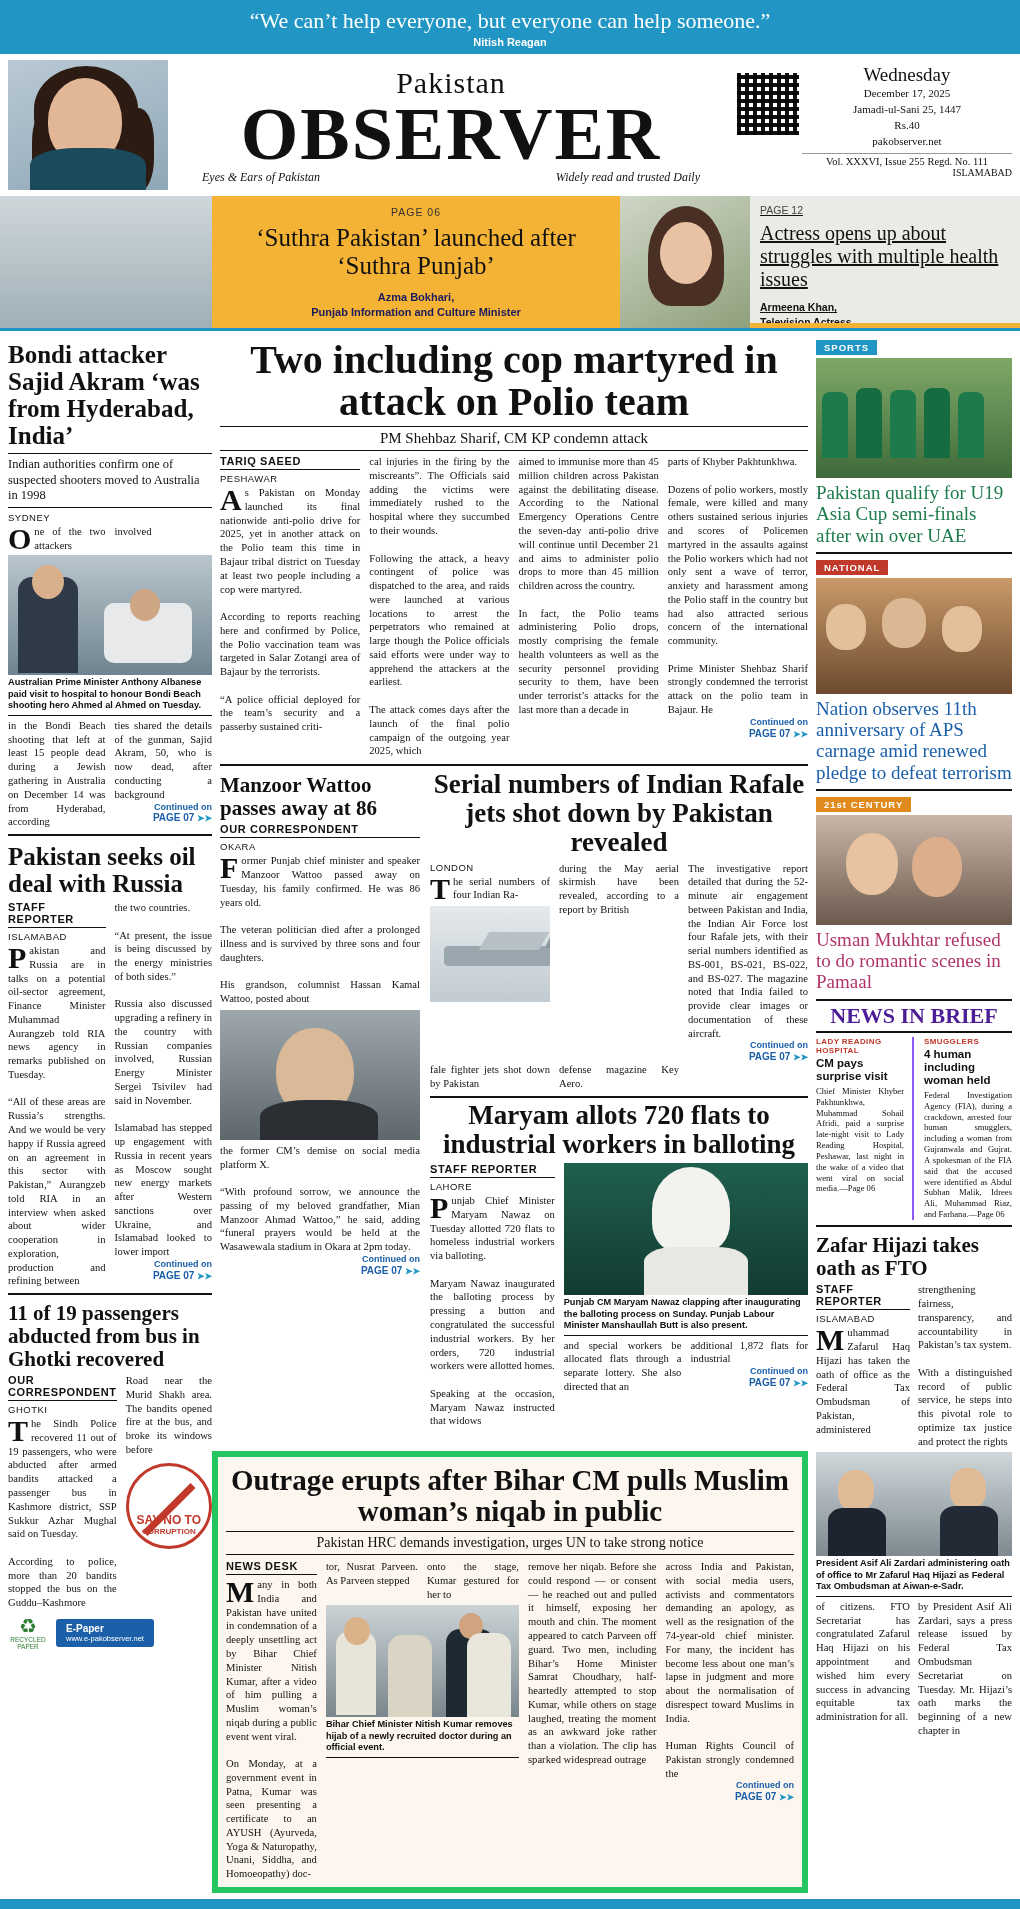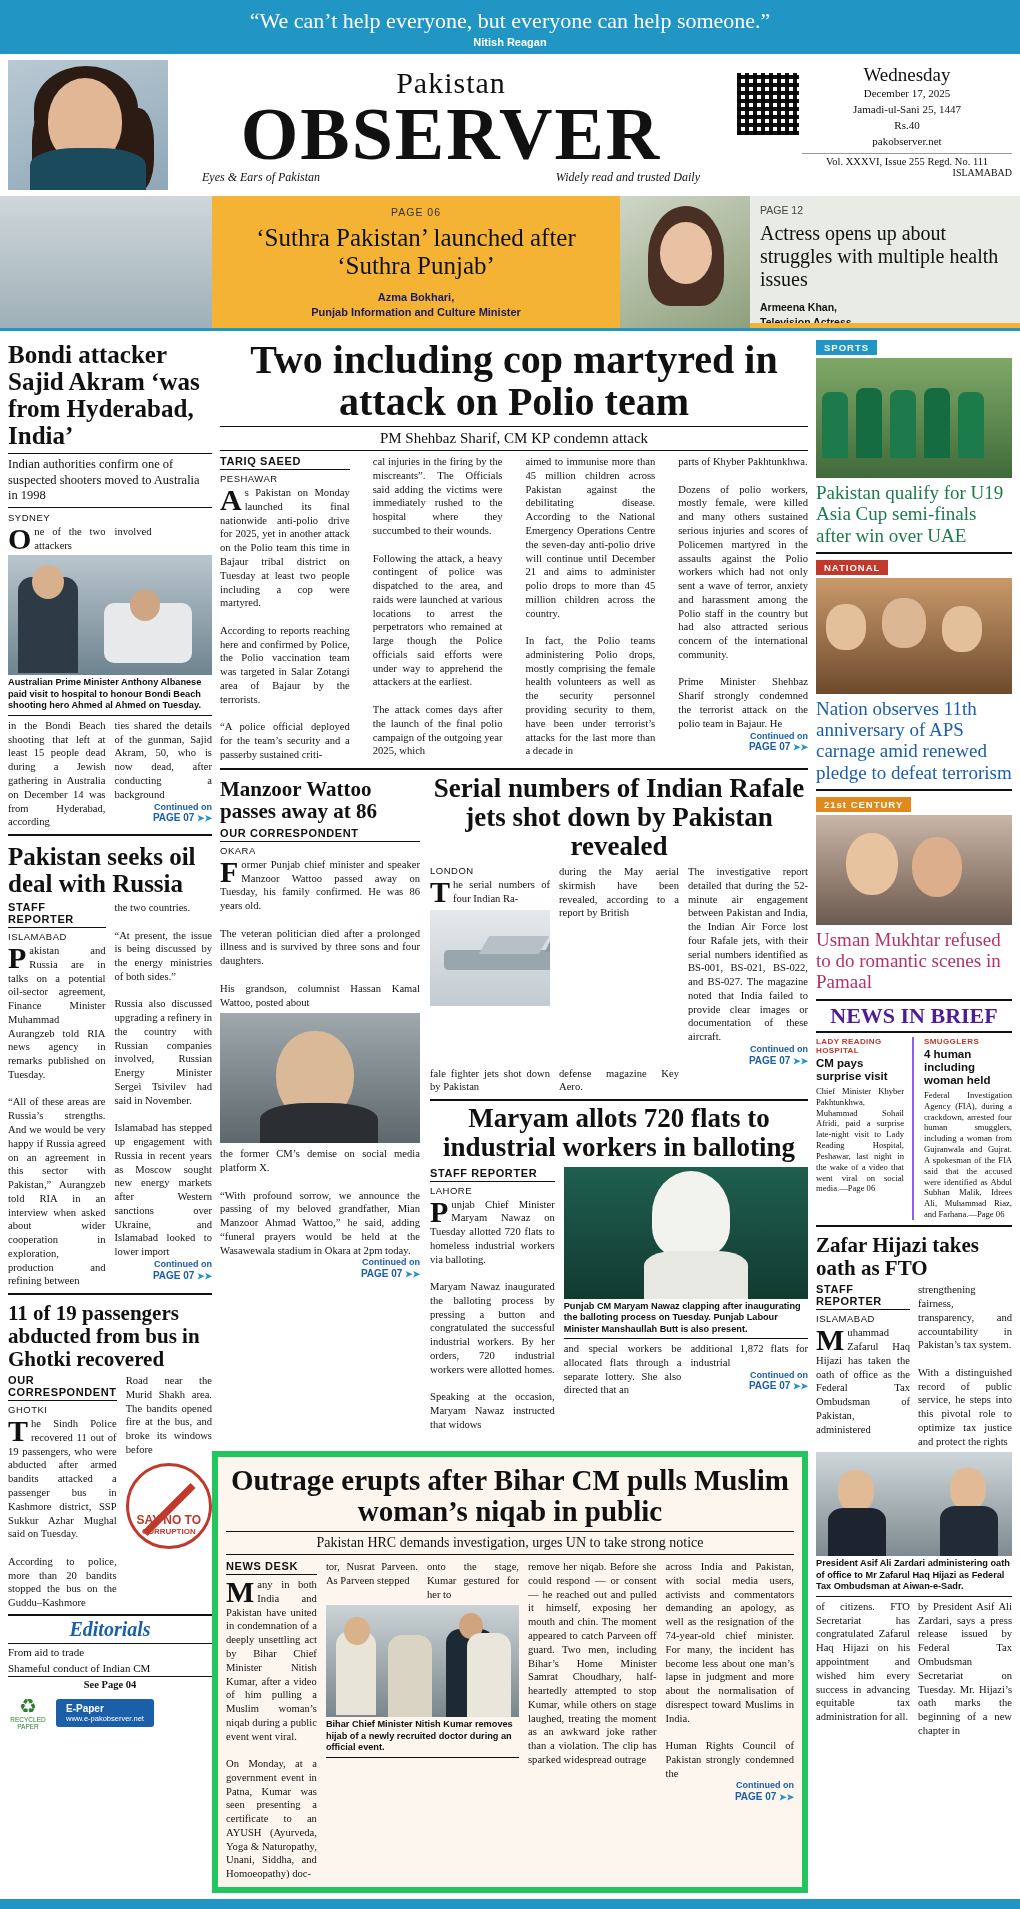--- a/index.html
+++ b/index.html
@@ -65,21 +65,21 @@
   .promo-left { width:212px; background:#f0f0ee; position:relative; overflow:hidden; }
   .promo-left .pl-bg { position:absolute; inset:0; background:linear-gradient(180deg,#cfd7da,#9fb0b8); }
   .promo-yellow { flex:1; background:#f5b335; position:relative; padding:10px 14px; }
   .promo-pagenum { font-family:"Liberation Sans", sans-serif; font-size:10.5px; letter-spacing:1px; text-align:center; color:#333; }
   .promo-head { text-align:center; font-size:25px; line-height:1.12; margin-top:6px; }
   .promo-name { text-align:center; font-family:"Liberation Sans", sans-serif; font-size:11px; font-weight:bold; margin-top:10px; color:#1b1b5e; line-height:1.35; }
   .promo-photo2 { width:130px; background:#d8cfc6; position:relative; overflow:hidden; }
   .promo-photo2 .p2bg { position:absolute; inset:0; background:linear-gradient(150deg,#cfd6c6,#8fa07c); }
   .promo-photo2 .p2face { position:absolute; left:40px; top:26px; width:52px; height:62px; background:#e8c2a2; border-radius:50%; }
   .promo-photo2 .p2hair { position:absolute; left:28px; top:10px; width:76px; height:100px; background:#4a3024; border-radius:50% 50% 30% 30%; }
-  .promo-right { width:270px; background:#e9ece6; padding:8px 10px; position:relative; }
+  .promo-right { width:270px; background:#e9ece6; padding:8px 10px; position:relative;text-decoration:underline; }
   .promo-right .pr-page { font-family:"Liberation Sans", sans-serif; font-size:10.5px; color:#444; }
   .promo-right .pr-head { font-size:20px; line-height:1.14; margin-top:6px; }
   .promo-right .pr-name { font-family:"Liberation Sans", sans-serif; font-size:10.5px; font-weight:bold; margin-top:10px; line-height:1.35; }
   .promo-yellow-band { position:absolute; left:0; right:0; bottom:0; height:5px; background:#f5b335; }
 
   
   .main { display:flex; gap:8px; margin-top:6px; }
   .col-left { width:204px; }
   .col-mid { flex:1; }
   .col-right { width:196px; }
@@ -275,45 +275,39 @@
             <div class="bodytext" style="white-space:pre-line">Road near the Murid Shakh area. The bandits opened fire at the bus, and broke its windows before</div>
             <div class="anti-corr">
               <div class="t">SAY NO TO</div>
               <div class="bar"></div>
               <div class="b">CORRUPTION</div>
             </div>
           </div>
         </div>
       </div>
 
-      <div class="edit-box">
-        <div class="edit-title">Editorials</div>
-        <div class="edit-item">From aid to trade</div>
-        <div class="edit-item">Shameful conduct of Indian CM</div>
-        <div class="see-page">See Page 04</div>
-      </div>
 
       <div class="footer-row">
         <div class="recycle">
           <div class="tri">♻</div>
           <div>RECYCLED PAPER</div>
         </div>
         <div class="epaper">
           <span>E-Paper</span>
           <small>www.e-pakobserver.net</small>
         </div>
       </div>
     </div>
 
     <div class="col-mid">
 
       <div>
         <h2 style="font-size:40px;line-height:1.04;text-align:center;margin:2px 0 4px;font-weight:bold;">Two including cop martyred in attack on Polio team</h2>
         <div style="text-align:center;font-size:15px;border-top:1px solid #111;border-bottom:1px solid #111;padding:3px 0;margin-bottom:4px;">PM Shehbaz Sharif, CM KP condemn attack</div>
-        <div style="display:flex;gap:23px;">
+        <div style="display:flex;gap:9px;">
           <div style="flex:1">
             <div class="byline caps">TARIQ SAEED</div>
             <div class="dateline">PESHAWAR</div>
             <div class="bodytext dropcap" style="white-space:pre-line">As Pakistan on Monday launched its final nationwide anti-polio drive for 2025, yet in another attack on the Polio team this time in Bajaur tribal district on Tuesday at least two people including a cop were martyred.
 
 According to reports reaching here and confirmed by Police, the Polio vaccination team was targeted in Salar Zotangi area of Bajaur by the terrorists.
 
 “A police official deployed for the team’s security and a passerby sustained criti-</div>
           </div>
           <div style="flex:1">
@@ -411,21 +405,21 @@
 
 Speaking at the occasion, Maryam Nawaz instructed that widows</div>
               </div>
               <div style="flex:1">
                 <div class="photo" style="height:132px;">
                   <div style="position:absolute;inset:0;background:linear-gradient(180deg,#1f5f4e,#123b30);"></div>
                   <div style="position:absolute;left:40%;top:16px;width:58px;height:68px;background:#e9c6a4;border-radius:48%;"></div>
                   <div style="position:absolute;left:36%;top:4px;width:78px;height:86px;background:#f2f2ee;border-radius:50% 50% 35% 35%;"></div>
                   <div style="position:absolute;left:33%;bottom:0;width:104px;height:48px;background:#e8e8e2;border-radius:30% 30% 0 0;"></div>
                 </div>
-                <div class="cap">Punjab CM Maryam Nawaz clapping after inaugurating the balloting process on Tuesday. Punjab Labour Minister Manshaullah Butt is also present.</div>
+                <div class="cap">Punjab CM Maryam Nawaz clapping after inaugurating the balloting process on Sunday. Punjab Labour Minister Manshaullah Butt is also present.</div>
                 <div class="bodytext" style="display:flex;gap:9px;margin-top:3px;">
                   <div style="flex:1">and special workers be allocated flats through a separate lottery. She also directed that an</div>
                   <div style="flex:1">
                     <span>additional 1,872 flats for industrial</span>
                     <div class="cont">
                       <span>Continued on</span><br>
                       <span class="pg">PAGE 07</span> <span class="arrow">➤➤</span>
                     </div>
                   </div>
                 </div>

